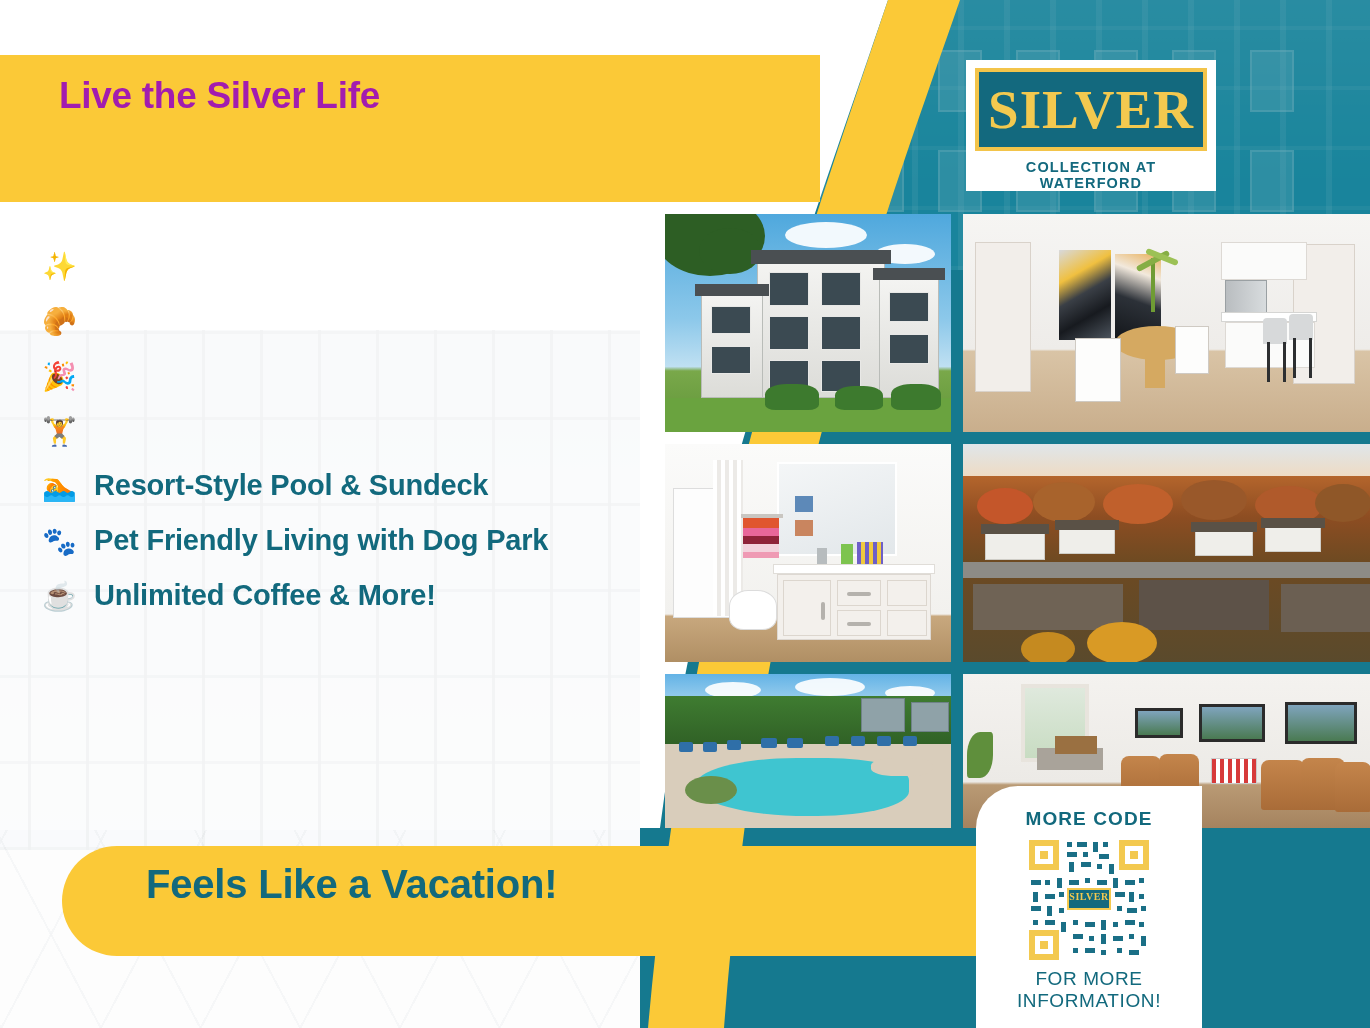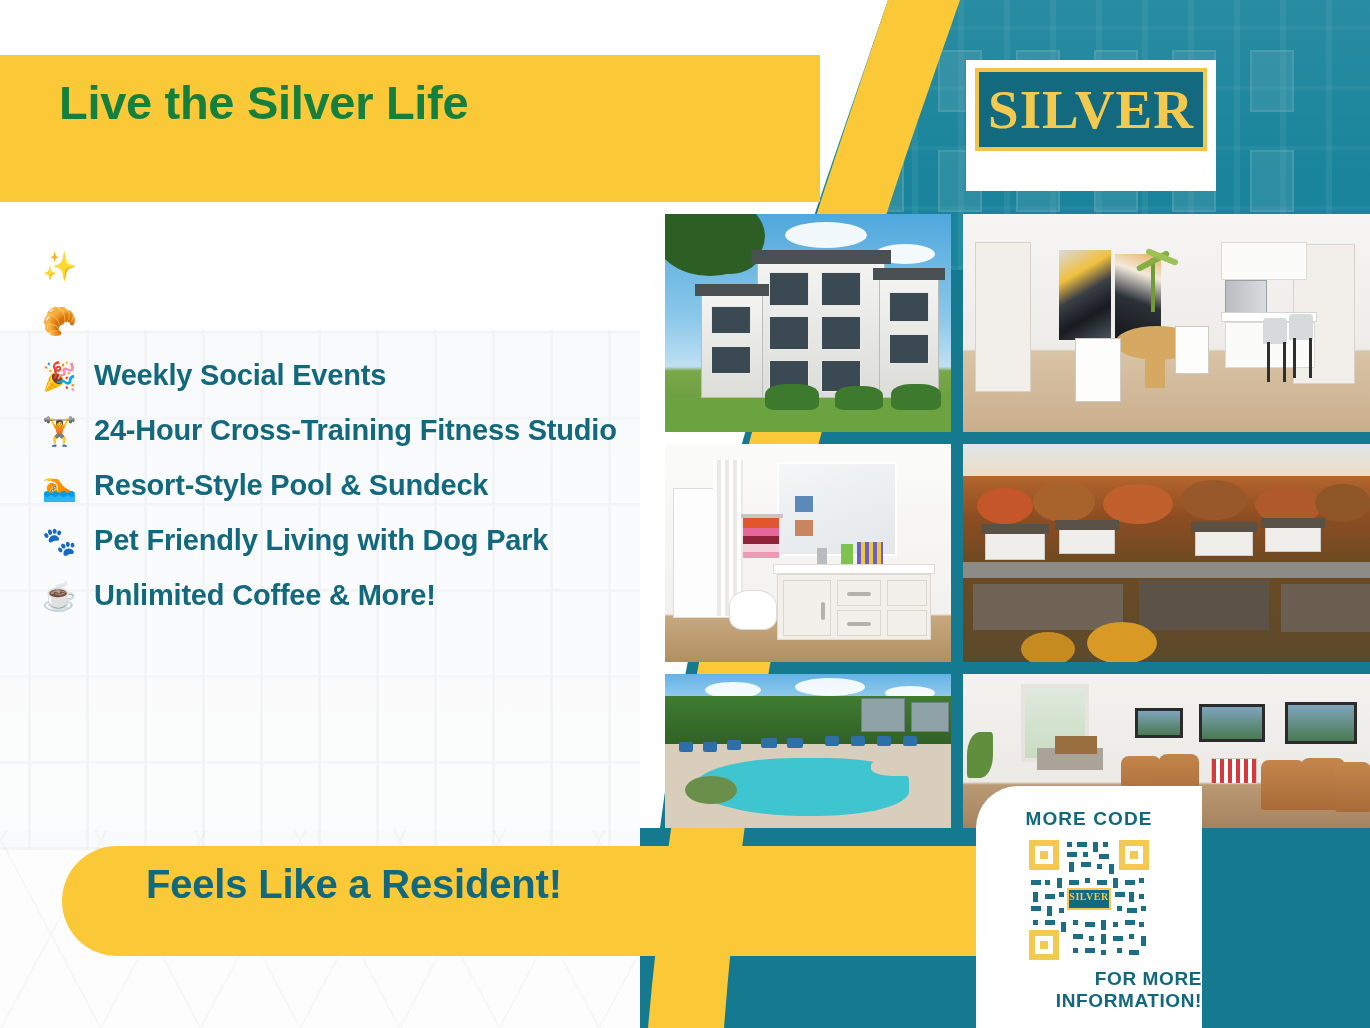--- a/index.html
+++ b/index.html
@@ -99,22 +99,22 @@
   .headline-band {
     position: absolute;
     left: 0; top: 55px;
     width: 820px; height: 147px;
     background: #FBC937;
   }
   .headline {
     position: absolute;
     left: 59px; top: 73px;
     width: 700px;
-    color: #15803d;
-    font-size: 47px;
+    color: #a21caf;
+    font-size: 37px;
     font-weight: bold;
     line-height: 1.26;
     letter-spacing: -0.3px;
   }
 
   
   .features {
     position: absolute;
     left: 42px; top: 248px;
     width: 620px;
@@ -320,24 +320,23 @@
     color: #F3C94F;
     font-family: "Liberation Serif", serif;
     font-size: 10px;
     font-weight: bold;
     line-height: 14px;
     letter-spacing: .5px;
   }
   .qr-foot {
     color: #12697D;
     font-size: 19px;
-    font-weight: bold;
+    font-weight: normal;
     letter-spacing: .6px;
     line-height: 1.16;
-    text-align: right;
   }
 </style>
 </head>
 <body>
 
 <div class="flyer">
 
   <div class="left-panel">
     <div class="left-watermark"></div>
     <div class="left-watermark-2"></div>
@@ -378,26 +377,24 @@
     <div class="feature">
       <span class="feature-icon">✨</span>
     </div>
 
     <div class="feature">
       <span class="feature-icon">🥐</span>
     </div>
 
     <div class="feature">
       <span class="feature-icon">🎉</span>
-      <span class="feature-text">Weekly Social Events</span>
     </div>
 
     <div class="feature">
       <span class="feature-icon">🏋️</span>
-      <span class="feature-text">24-Hour Cross-Training Fitness Studio</span>
     </div>
 
     <div class="feature">
       <span class="feature-icon">🏊</span>
       <span class="feature-text">Resort-Style Pool &amp; Sundeck</span>
     </div>
 
     <div class="feature">
       <span class="feature-icon">🐾</span>
       <span class="feature-text">Pet Friendly Living with Dog Park</span>
@@ -559,25 +556,26 @@
       <span style="position:absolute; left:74px; top:74px; width:66px; height:22px; background:#a9a39a;"></span>
       <span style="position:absolute; left:92px; top:62px; width:42px; height:18px; background:#9a7041;"></span>
     </div>
 
   </div>
 
   <div class="logo">
     <div class="logo-box">
       <span class="logo-word">SILVER</span>
     </div>
+    <div class="logo-sub">COLLECTION AT WATERFORD</div>
   </div>
 
   <div class="cta">
     <div class="cta-text">
-      <div>Feels Like a Resident!</div>
+      <div>Feels Like a Vacation!</div>
     </div>
   </div>
 
   <div class="qr-card">
     <div class="qr-title">MORE CODE</div>
 
     <div class="qr-box">
       <span class="qr-finder" style="left:0; top:0;">
           <i></i>
         </span>

